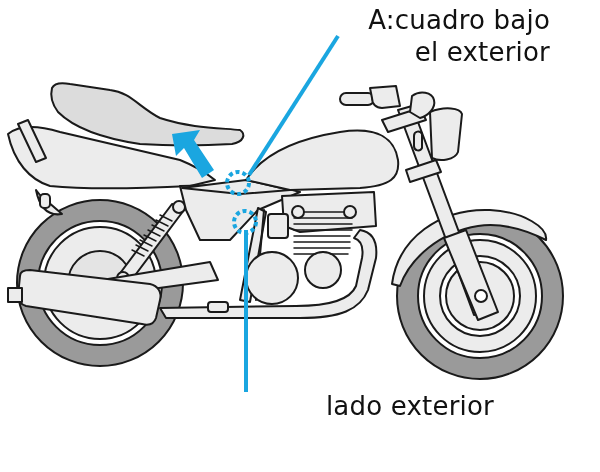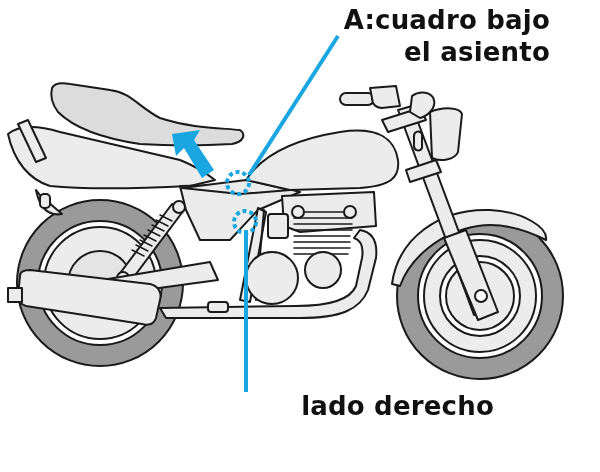--- a/index.html
+++ b/index.html
@@ -1,17 +1,17 @@
 <!DOCTYPE html>
 <html><head>
 <meta charset="utf-8">
 <style>
   html, body { margin: 0; padding: 0; background: #ffffff; }
   body { width: 600px; height: 472px; position: relative; overflow: hidden; font-family: "DejaVu Sans", sans-serif; }
-  #stage { position: absolute; left: 0; top: 0; width: 600px; height: 472px; font-weight: bold; }
+  #stage { position: absolute; left: 0; top: 0; width: 600px; height: 472px; }
   .label { position: absolute; color: #111111; font-size: 26px; line-height: 32px; white-space: nowrap; text-align: right; letter-spacing: 0.2px; }
   #label-a { right: 50px; top: 4px; }
   #label-b { right: 106px; top: 390px; }
   .label span { display: block; }
 </style>
 </head>
 <body>
 
 <div id="stage">
 <svg width="600" height="472" viewBox="0 0 600 472" xmlns="http://www.w3.org/2000/svg">
@@ -127,19 +127,19 @@
   </g>
 
   <g>
     <circle cx="245" cy="222" r="11" fill="none" stroke="#1aa6e0" stroke-width="4" stroke-dasharray="4 3"></circle>
     <line x1="246" y1="230" x2="246" y2="392" stroke="#1aa6e0" stroke-width="4"></line>
   </g>
 </svg>
 
 <div class="label" id="label-a">
   <span>A:cuadro bajo</span>
-  <span>el asiento</span>
+  <span>el exterior</span>
 </div>
 
 <div class="label" id="label-b">
-  <span>lado derecho</span>
+  <span>lado exterior</span>
 </div>
 </div>
 
 </body></html>

